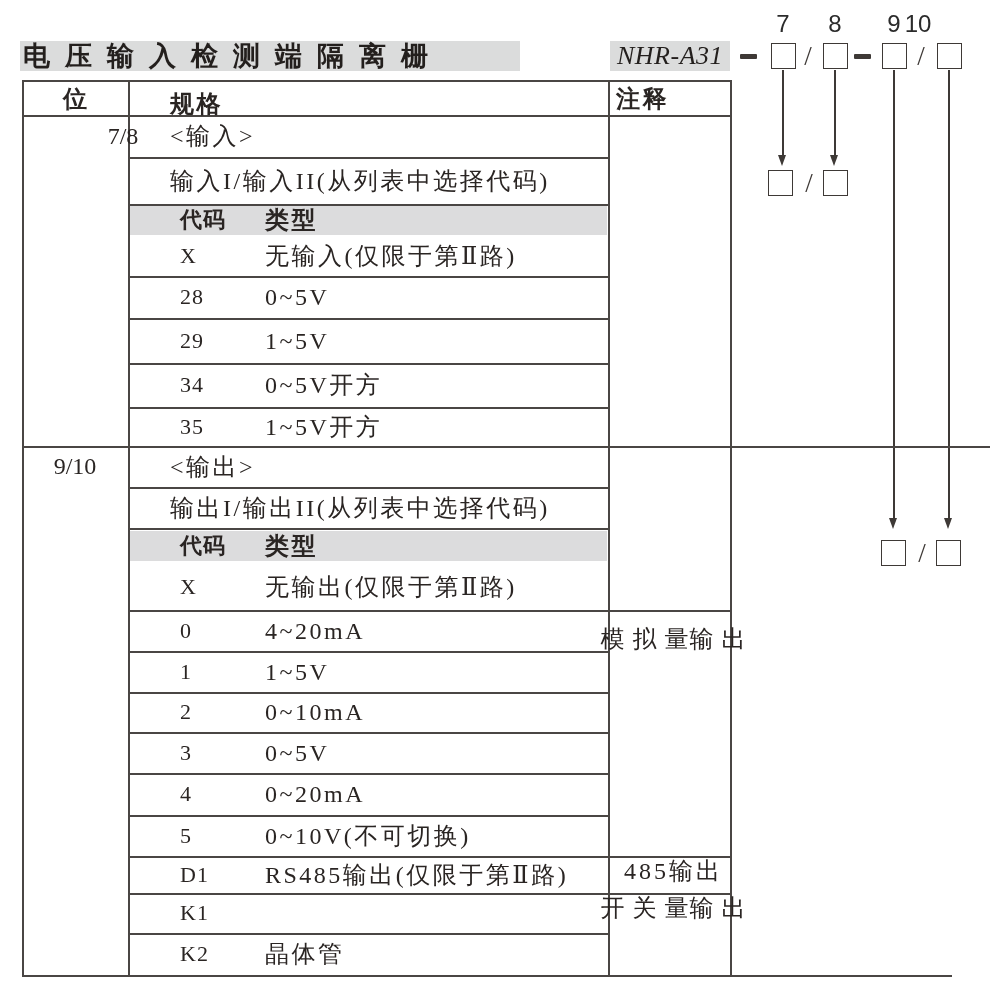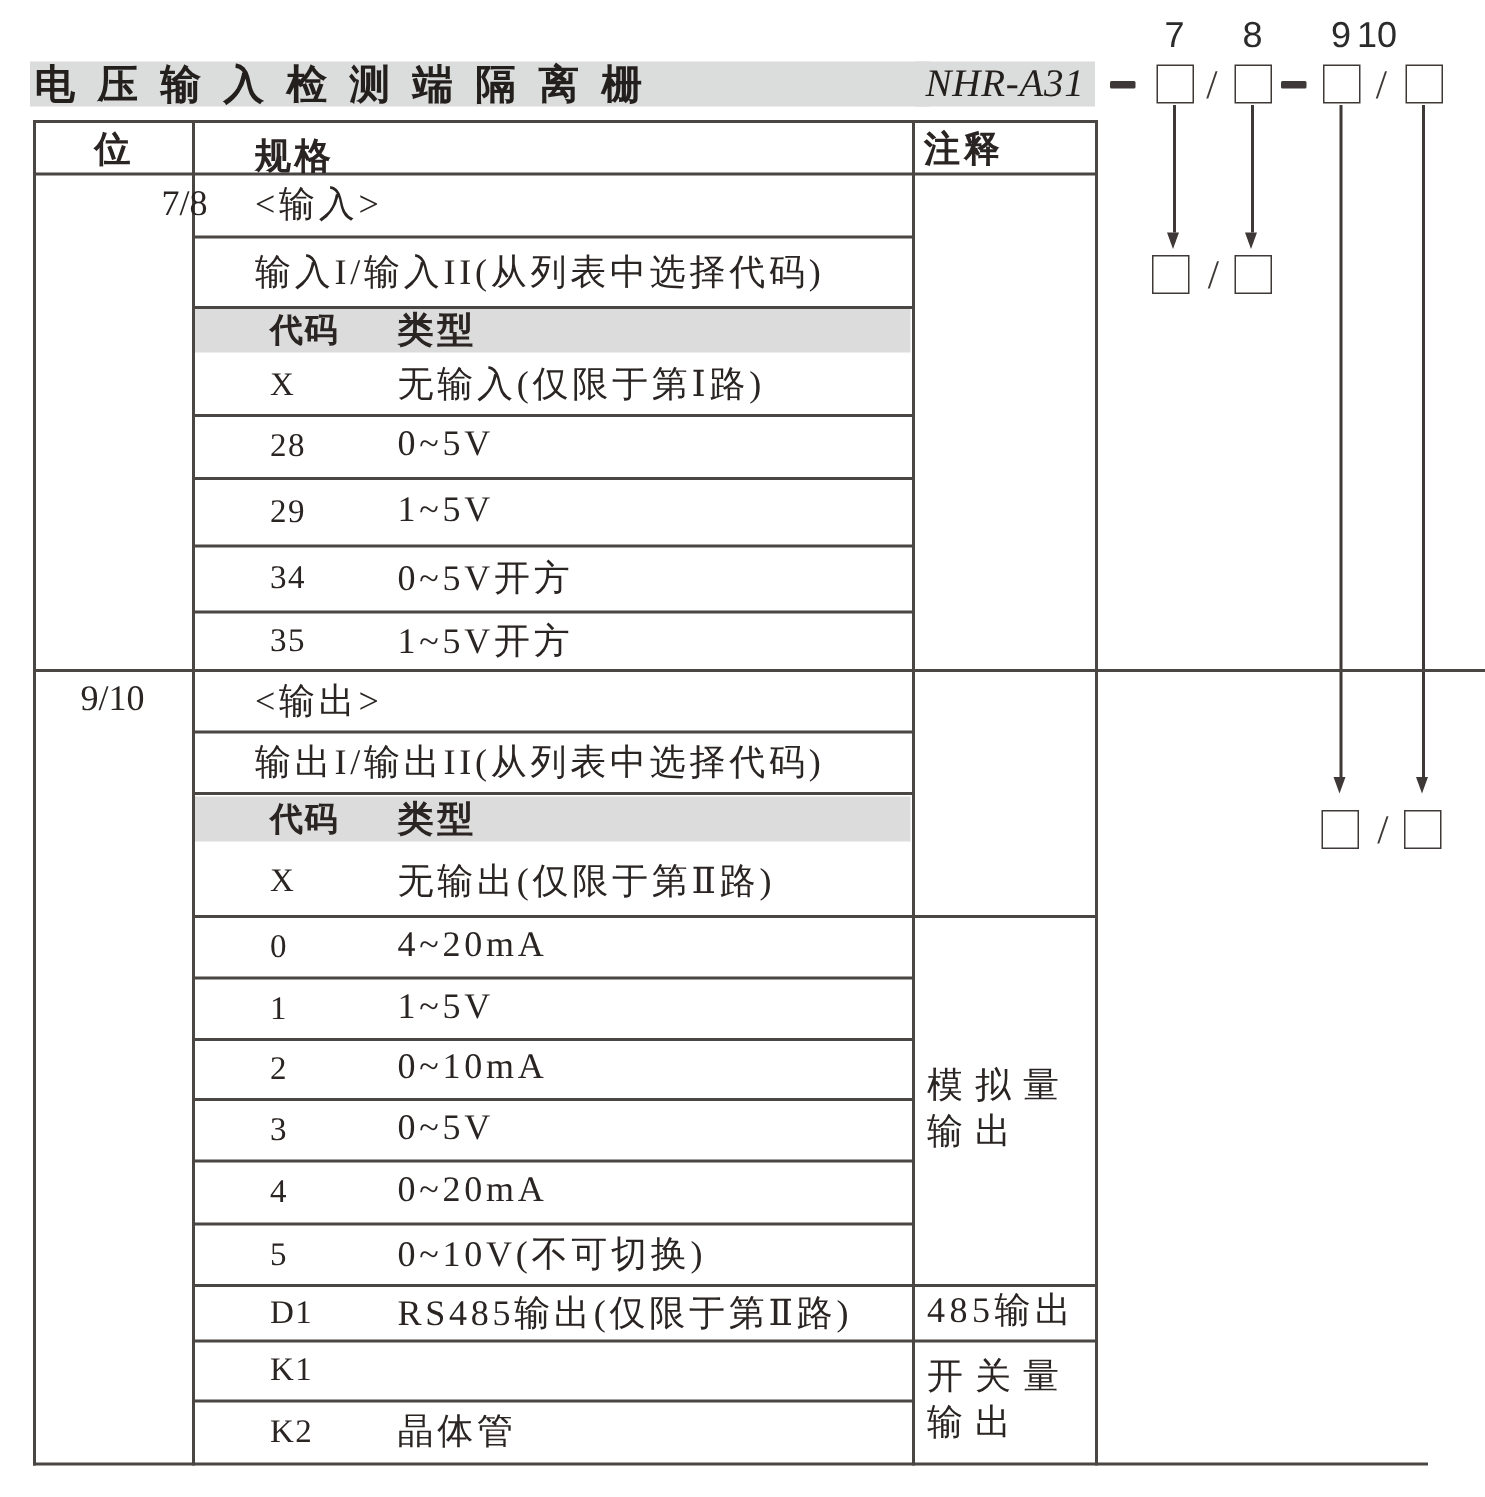--- a/index.html
+++ b/index.html
@@ -14,34 +14,34 @@
   .tbar { position:absolute; top:41px; height:30px; background:#dbdcdc; display:flex; align-items:center; }
   .title-text { font-size:27px; font-weight:bold; letter-spacing:15px; white-space:nowrap; padding-left:3px; color:#231f1d; }
   .model-text { font-size:26px; letter-spacing:0.5px; white-space:nowrap; margin:0 auto; color:#231f1d;font-style:italic; }
   .cell { position:absolute; display:flex; align-items:center; white-space:nowrap; font-size:24px; }
   .bold { font-weight:bold; }
   .center { justify-content:center; }
   .trow { position:absolute; left:128px; width:480px; }
   .trow .code { position:absolute; left:52px; top:50%; transform:translateY(-50%); font-size:22px; letter-spacing:1px; white-space:nowrap; }
   .trow .type { position:absolute; left:137px; top:50%; transform:translateY(-50%); font-size:24px; letter-spacing:2.5px; white-space:nowrap; }
   .cjk { letter-spacing:2.5px; }
-  .note { position:absolute; left:610px; width:119px; display:flex; flex-direction:column; justify-content:center; font-size:24px; letter-spacing:1px; padding-left:8px; box-sizing:border-box; line-height:31px; white-space:nowrap; }
+  .note { position:absolute; left:610px; width:119px; display:flex; justify-content:center; font-size:24px; letter-spacing:1px; padding-left:8px; box-sizing:border-box; line-height:31px; white-space:nowrap; }
   .digit { position:absolute; top:10px; width:44px; text-align:center; font-family:"Liberation Sans","DejaVu Sans",sans-serif; font-size:24px; color:#2b2b2b; }
   .mbox { position:absolute; width:23px; height:24px; border:1.6px solid #3e3936; background:#fff; }
   .slash { position:absolute; width:18px; text-align:center; font-size:27px; line-height:27px; color:#3e3936; }
   .dash { position:absolute; top:54px; height:4.5px; background:#3e3936; border-radius:1px; }
   .aline { position:absolute; width:1.6px; background:#3e3936; }
   .ahead { position:absolute; width:0; height:0; border-left:4.5px solid transparent; border-right:4.5px solid transparent; border-top:11px solid #3e3936; }
 </style>
 </head>
 <body>
 
 <div id="canvas">
 
-  <div class="tbar" style="left:20px; width:600px;text-align:right;">
+  <div class="tbar" style="left:20px; width:500px;text-align:right;">
     <span class="title-text">电压输入检测端隔离栅</span>
   </div>
   <div class="tbar" style="left:610px; width:120px;">
     <span class="model-text">NHR-A31</span>
   </div>
 
   <div class="digit" style="left:761px;">7</div>
   <div class="digit" style="left:813px;">8</div>
   <div class="digit" style="left:872px;">9</div>
   <div class="digit" style="left:896px;">10</div>
@@ -108,21 +108,21 @@
   <div class="cell center" style="left:22px; top:115px; width:106px; height:42px;margin-left:48px;">7/8</div>
   <div class="cell cjk" style="left:170px; top:115px; height:42px;font-family:Liberation Serif, serif;">&lt;输入&gt;</div>
   <div class="cell cjk" style="left:170px; top:157px; height:47px;">输入I/输入II(从列表中选择代码)</div>
 
   <div class="trow" style="top:204px; height:32px;">
     <span class="code bold cjk">代码</span>
     <span class="type bold">类型</span>
   </div>
   <div class="trow" style="top:236px; height:40px;">
     <span class="code">X</span>
-    <span class="type">无输入(仅限于第Ⅰ路)</span>
+    <span class="type">无输入(仅限于第Ⅱ路)</span>
   </div>
   <div class="trow" style="top:276px; height:42px;">
     <span class="code">28</span>
     <span class="type">0~5V</span>
   </div>
   <div class="trow" style="top:318px; height:45px;">
     <span class="code">29</span>
     <span class="type">1~5V</span>
   </div>
   <div class="trow" style="top:363px; height:44px;">

